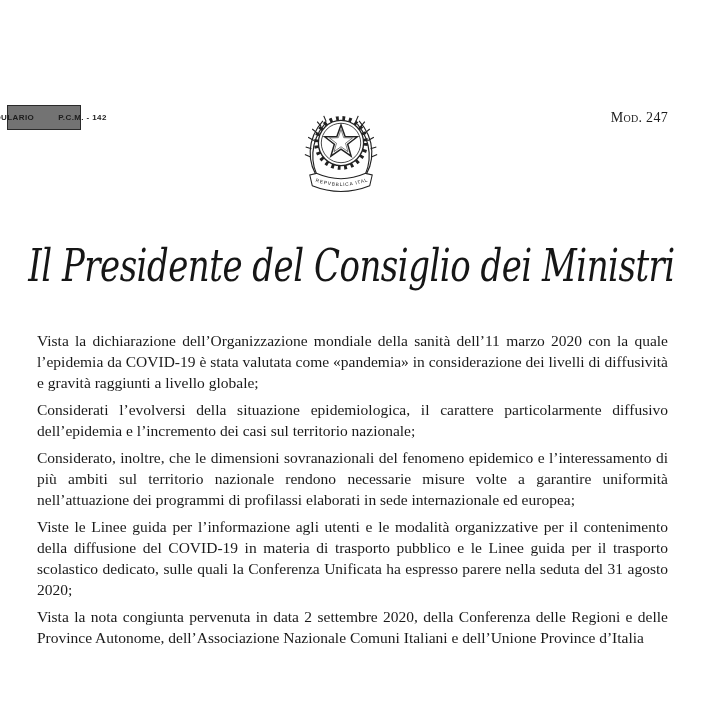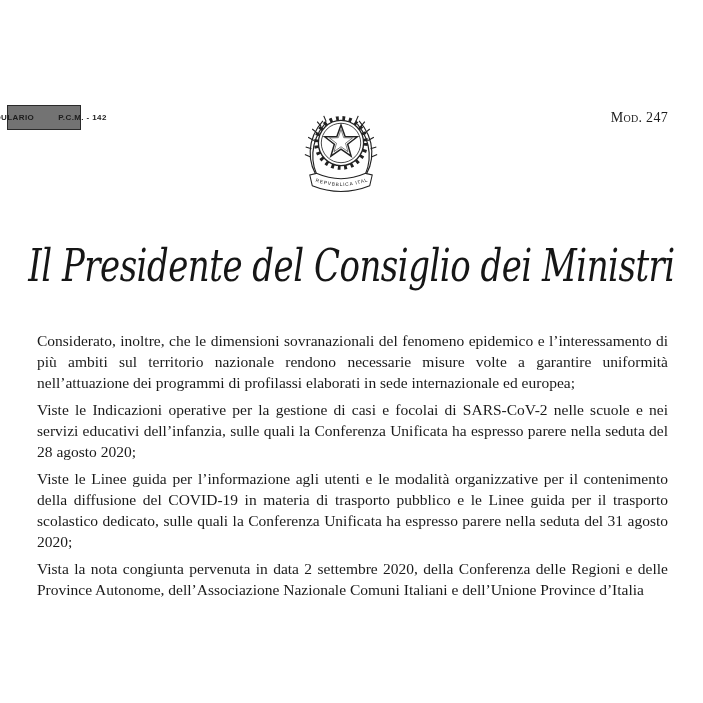--- a/index.html
+++ b/index.html
@@ -134,19 +134,20 @@
       <path d="M12,84 L20,82 Q50,95 80,82 L88,84 L85,97 Q50,111 15,97 Z" fill="#ffffff" stroke="#222" stroke-width="1.3"></path>
       <text font-family="Liberation Sans, sans-serif" font-size="6" fill="#222" letter-spacing="1">
         <textPath href="#bannerArc" startOffset="4%">REPVBBLICA ITALIANA</textPath>
       </text>
     </svg>
   </div>
 
   <div class="script-title">Il Presidente del Consiglio dei Ministri</div>
 
   <div class="body-text">
+    <p>Vista la dichiarazione dell’Organizzazione mondiale della sanità dell’11 marzo 2020 con la quale l’epidemia da COVID-19 è stata valutata come «pandemia» in considerazione dei livelli di diffusività e gravità raggiunti a livello globale;</p>
+    <p>Considerati l’evolversi della situazione epidemiologica, il carattere particolarmente diffusivo dell’epidemia e l’incremento dei casi sul territorio nazionale;</p>
     <p>Considerato, inoltre, che le dimensioni sovranazionali del fenomeno epidemico e l’interessamento di più ambiti sul territorio nazionale rendono necessarie misure volte a garantire uniformità nell’attuazione dei programmi di profilassi elaborati in sede internazionale ed europea;</p>
-    <p>Viste le Indicazioni operative per la gestione di casi e focolai di SARS-CoV-2 nelle scuole e nei servizi educativi dell’infanzia, sulle quali la Conferenza Unificata ha espresso parere nella seduta del 28 agosto 2020;</p>
     <p>Viste le Linee guida per l’informazione agli utenti e le modalità organizzative per il contenimento della diffusione del COVID-19 in materia di trasporto pubblico e le Linee guida per il trasporto scolastico dedicato, sulle quali la Conferenza Unificata ha espresso parere nella seduta del 31 agosto 2020;</p>
     <p>Vista la nota congiunta pervenuta in data 2 settembre 2020, della Conferenza delle Regioni e delle Province Autonome, dell’Associazione Nazionale Comuni Italiani e dell’Unione Province d’Italia</p>
   </div>
 
 </div>
 
 </body></html>

